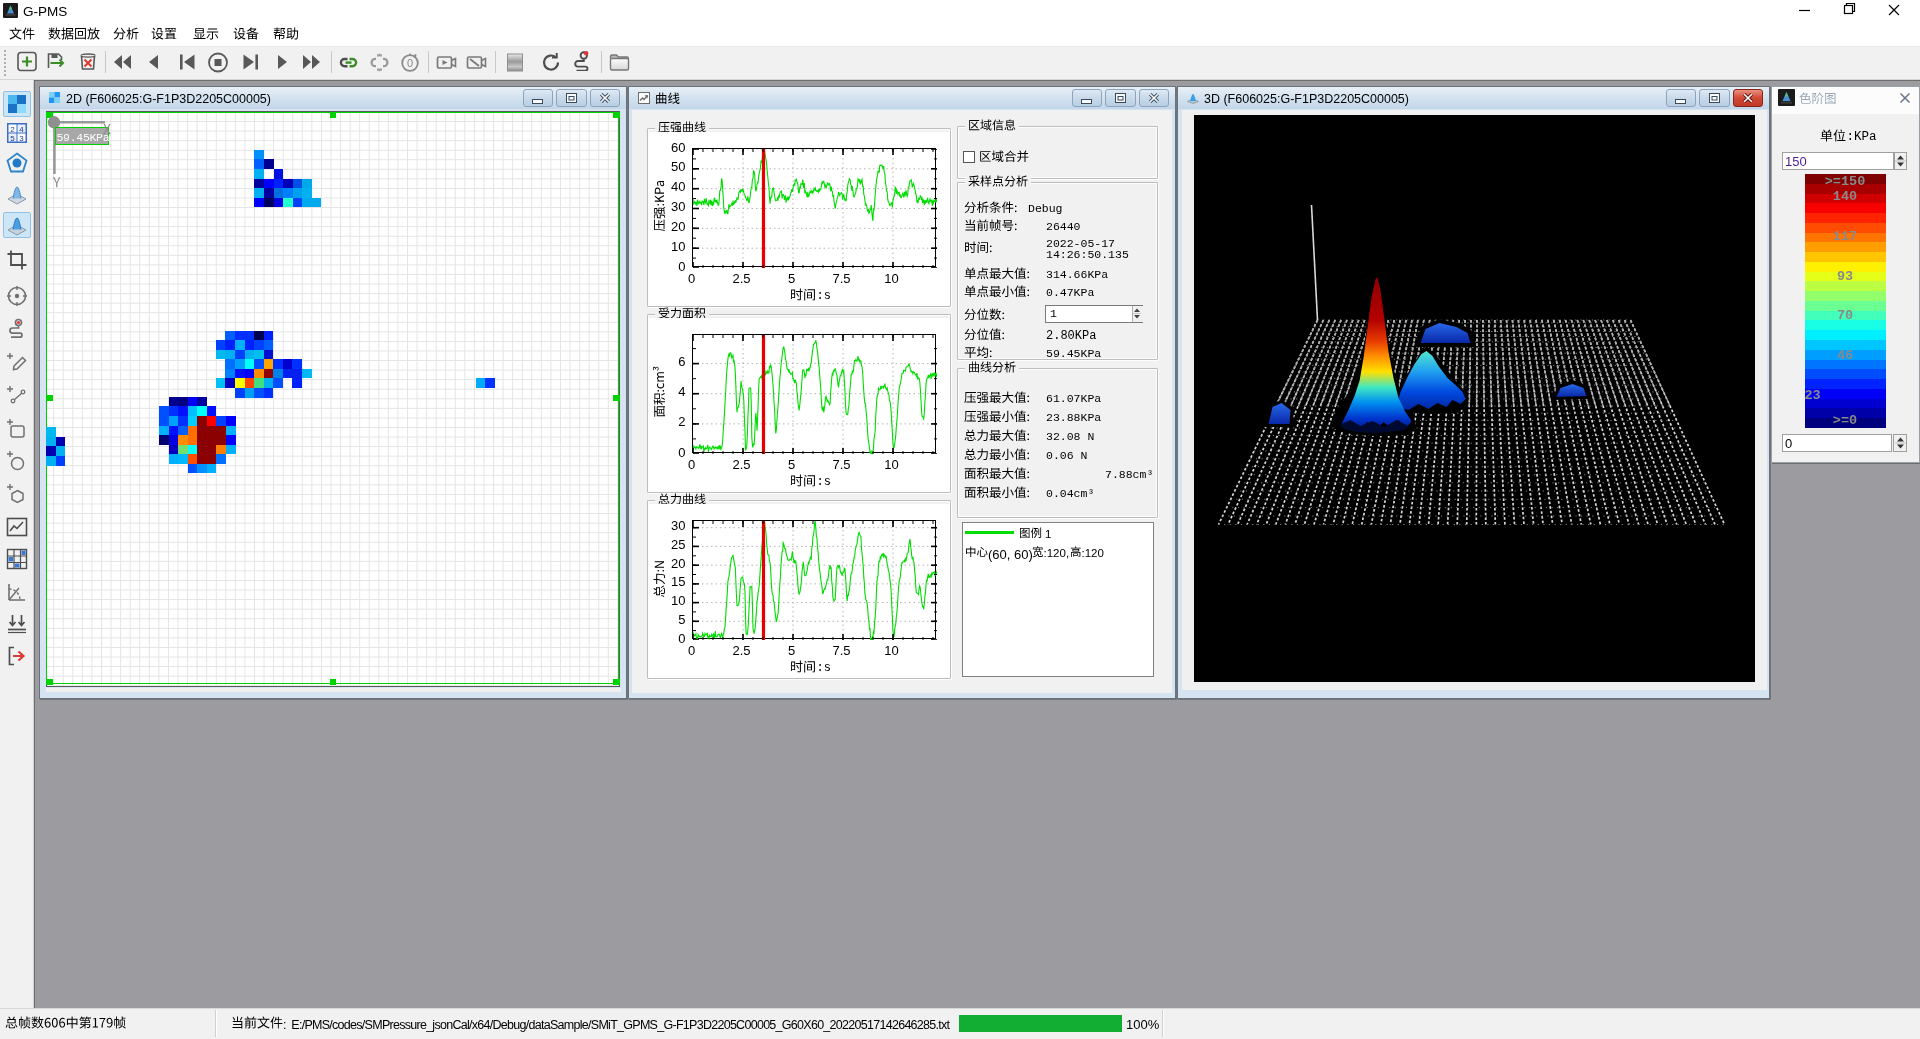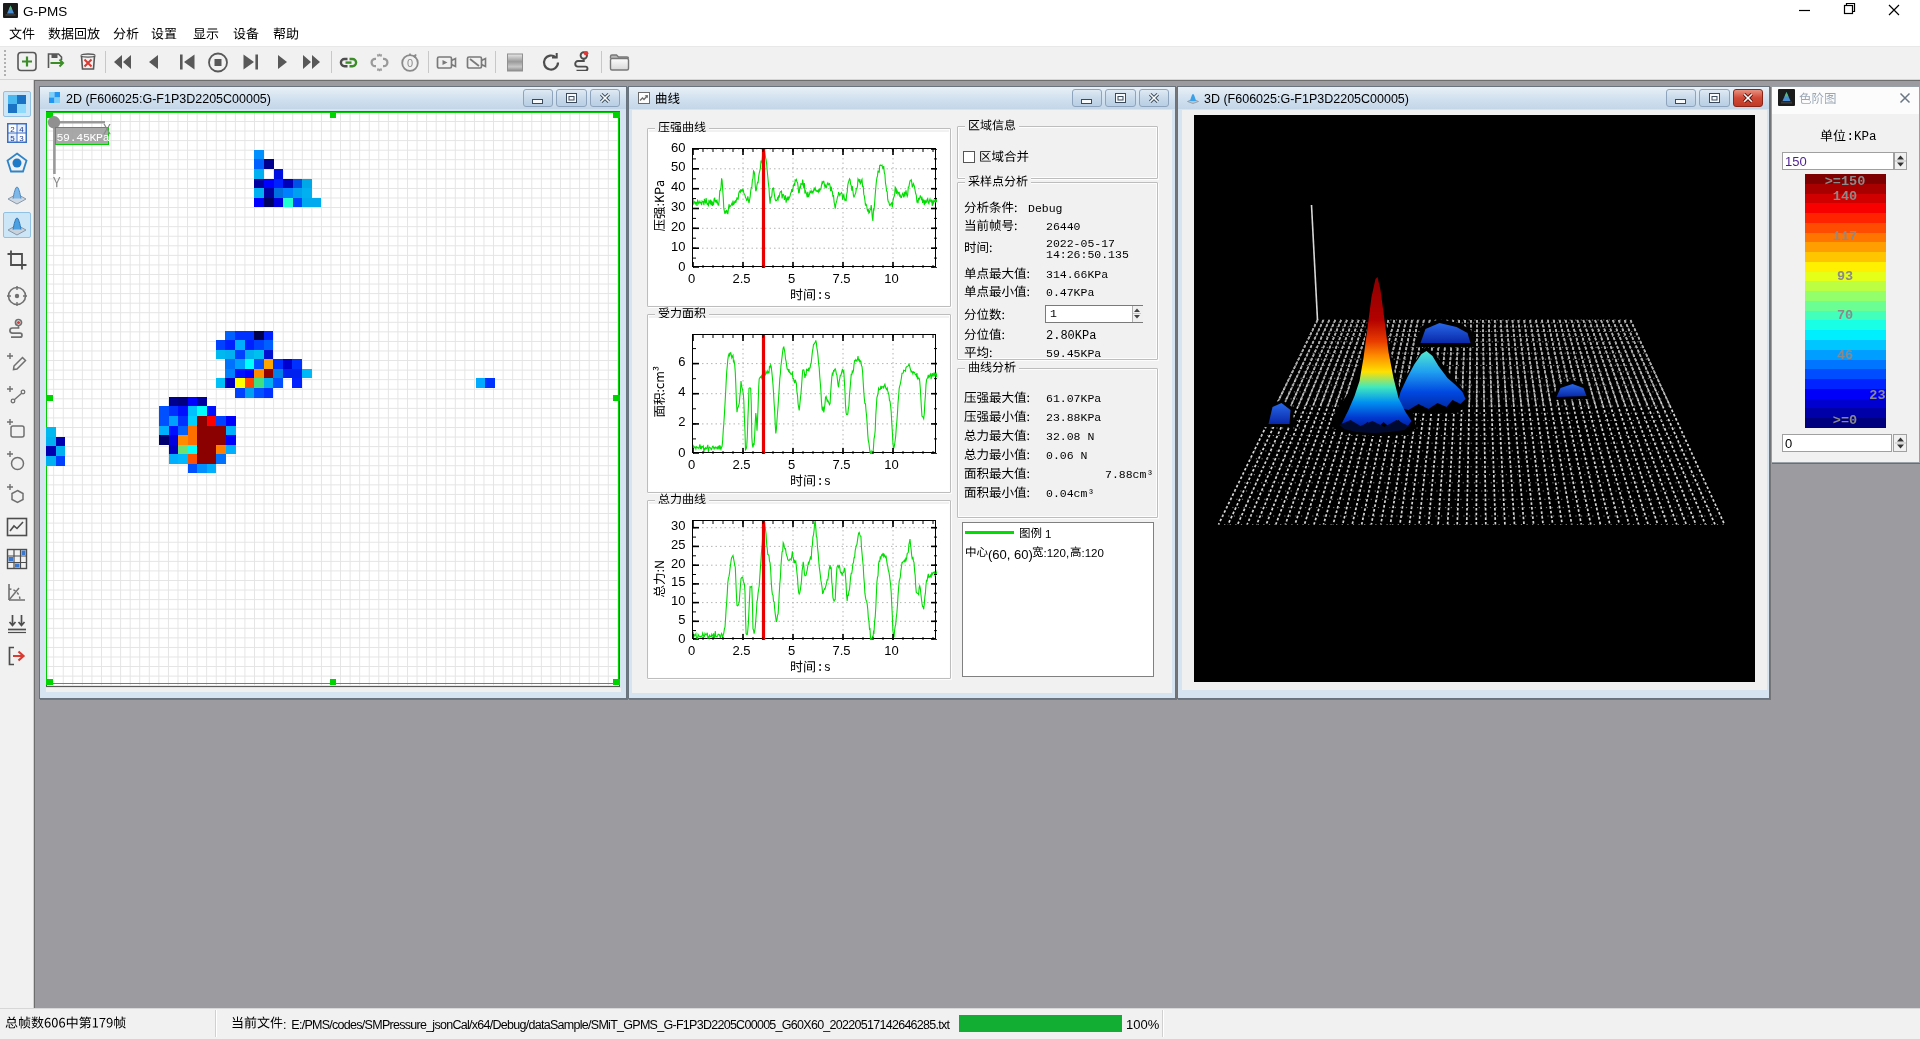--- a/index.html
+++ b/index.html
@@ -1196,21 +1196,21 @@
 <div style="position:absolute;left:1804.5px;top:388.8384615384615px;width:81px;height:10.265384615384615px;background:#0000f9"></div>
 <div style="position:absolute;left:1804.5px;top:398.6038461538461px;width:81px;height:10.265384615384615px;background:#0000d1"></div>
 <div style="position:absolute;left:1804.5px;top:408.36923076923074px;width:81px;height:10.265384615384615px;background:#0000a8"></div>
 <div style="position:absolute;left:1804.5px;top:418.13461538461536px;width:81px;height:10.265384615384615px;background:#00007f"></div>
 <div class="ab" style="left:1804.5px;top:174px;width:81px;font-family:'Liberation Mono',monospace;font-weight:bold;font-size:13.5px;color:#8a8a8a;text-align:center">&gt;=150</div>
 <div class="ab" style="left:1804.5px;top:189px;width:81px;font-family:'Liberation Mono',monospace;font-weight:bold;font-size:13.5px;color:#8a8a8a;text-align:center">140</div>
 <div class="ab" style="left:1804.5px;top:228.5px;width:81px;font-family:'Liberation Mono',monospace;font-weight:bold;font-size:13.5px;color:#8a8a8a;text-align:center">117</div>
 <div class="ab" style="left:1804.5px;top:269px;width:81px;font-family:'Liberation Mono',monospace;font-weight:bold;font-size:13.5px;color:#8a8a8a;text-align:center">93</div>
 <div class="ab" style="left:1804.5px;top:308px;width:81px;font-family:'Liberation Mono',monospace;font-weight:bold;font-size:13.5px;color:#8a8a8a;text-align:center">70</div>
 <div class="ab" style="left:1804.5px;top:348px;width:81px;font-family:'Liberation Mono',monospace;font-weight:bold;font-size:13.5px;color:#8a8a8a;text-align:center">46</div>
-<div class="ab" style="left:1804.5px;top:387.5px;width:81px;font-family:'Liberation Mono',monospace;font-weight:bold;font-size:13.5px;color:#8a8a8a;text-align:right">23</div>
+<div class="ab" style="left:1804.5px;top:387.5px;width:81px;font-family:'Liberation Mono',monospace;font-weight:bold;font-size:13.5px;color:#8a8a8a;text-align:left">23</div>
 <div class="ab" style="left:1804.5px;top:412.5px;width:81px;font-family:'Liberation Mono',monospace;font-weight:bold;font-size:13.5px;color:#8a8a8a;text-align:center">&gt;=0</div>
 <div style="position:absolute;left:1781.5px;top:433.5px;width:110px;height:18.5px;background:#fff;border:1px solid #a0a0a0"></div>
 <div class="ab" style="left:1785px;top:436px;font-size:13px;color:#000">0</div>
 <div style="position:absolute;left:1893px;top:433.5px;width:13.5px;height:18.5px;background:#f0f0f0;border:1px solid #a0a0a0"></div>
 <svg class="ab" style="left:1894.5px;top:435px" width="11" height="16">
     <path d="M5.5 2.5 L9 6.5 H2 Z" fill="#333"></path>
     <path d="M5.5 13.5 L2 9.5 H9 Z" fill="#333"></path>
     <line x1="0" y1="8" x2="11" y2="8" stroke="#c0c0c0"></line>
   </svg>
 </body></html>

